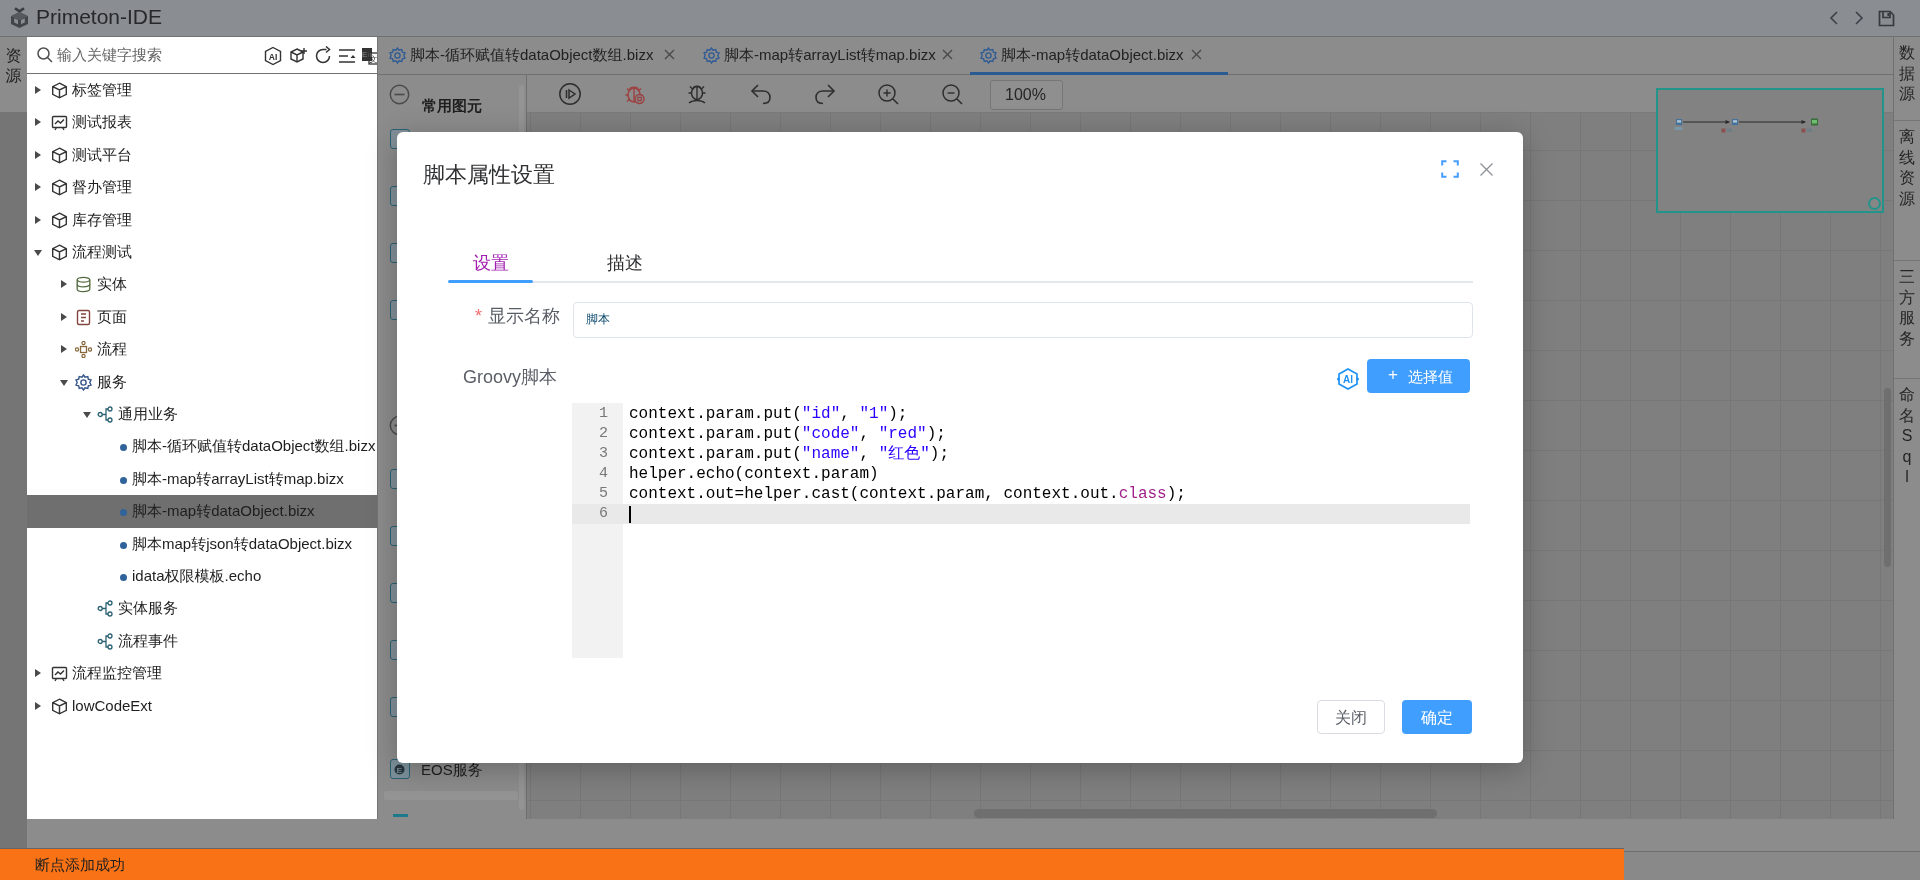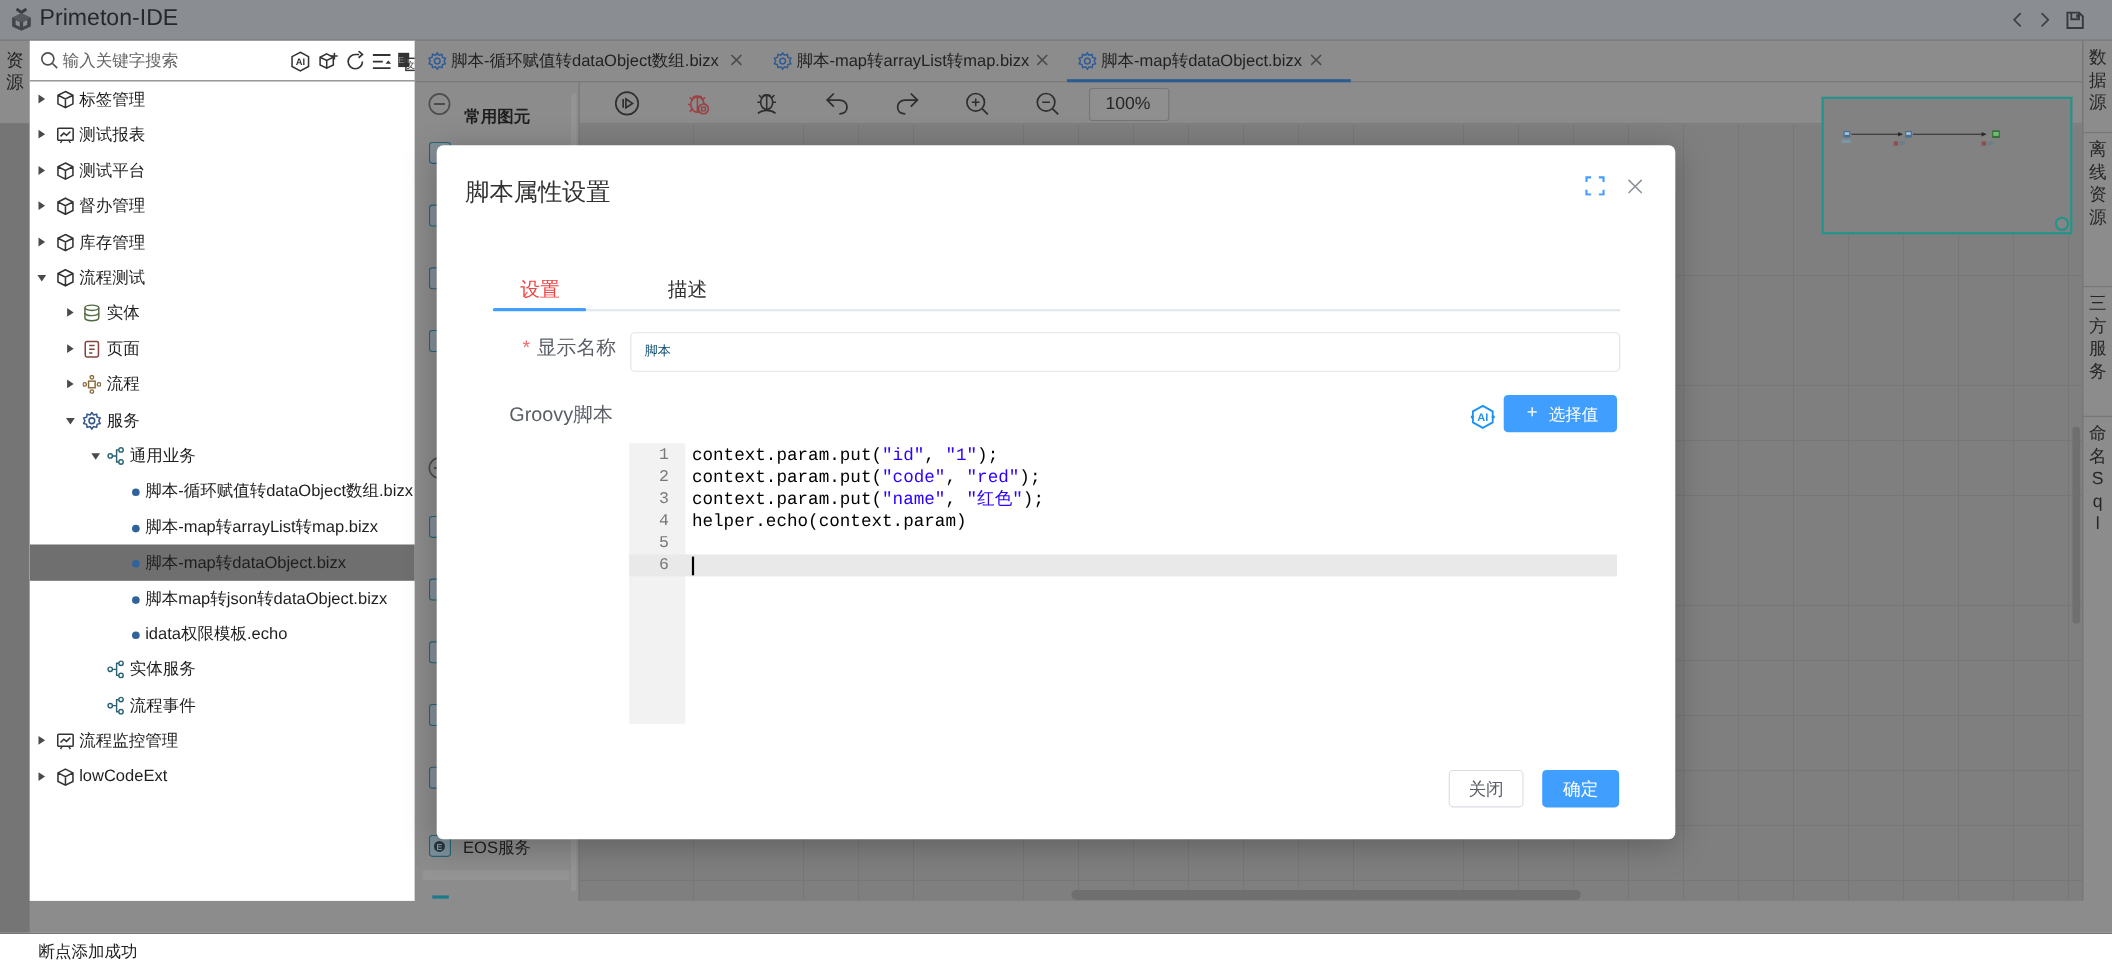--- a/index.html
+++ b/index.html
@@ -388,34 +388,34 @@
       <ellipse cx="8" cy="10" rx="4.5" ry="5.5" stroke="#2e2e2e" stroke-width="1.3" fill="none"></ellipse>
       <path d="M5 5.5 C5 3.5 11 3.5 11 5.5 M1.5 10 H3.5 M12.5 10 H14.5 M2.5 5 L5 7 M13.5 5 L11 7 M2.5 15 L5 13 M8 4.5 V15.5" stroke="#2e2e2e" stroke-width="1.2" fill="none"></path>
       <path d="M13 12 H19 M13 15 H19 M13 9 H19" stroke="#2e2e2e" stroke-width="1.3"></path>
     </svg>
   <div class="ab" style="left:43px;top:5px;font-size:15px;color:#222;">调试信息</div>
   <svg class="ab" style="left:128px;top:6px" width="18" height="17" viewBox="0 0 18 17">
       <path d="M1 2.5 H3 M6 2.5 H17 M1 8.5 H3 M6 8.5 H17 M1 14.5 H3 M6 14.5 H17" stroke="#2e2e2e" stroke-width="1.8"></path>
     </svg>
   <div class="ab" style="left:152px;top:5px;font-size:15px;color:#222;">问题</div>
 </div>
-<div class="ab" id="statusbar" style="left:0;top:848px;width:1920px;height:32px;background:#ffffff;border-top:1px solid #666;">
+<div class="ab" id="statusbar" style="left:0;top:848px;width:1624px;height:32px;background:#f97316;border-top:1px solid #666;">
   <div class="ab" style="left:35px;top:7px;font-size:15px;color:#1f1f1f;">断点添加成功</div>
 </div>
 
 <div class="ab" id="modal" style="left:397px;top:132px;width:1126px;height:631px;background:#fff;border-radius:6px;box-shadow:0 6px 30px rgba(0,0,0,.25);">
   <div class="ab" style="left:26px;top:28px;font-size:22px;color:#303133;">脚本属性设置</div>
   <svg class="ab" style="left:1044px;top:28px" width="18" height="18" viewBox="0 0 18 18">
     <path d="M1.2 5.5 V1.2 H5.5 M12.5 1.2 H16.8 V5.5 M16.8 12.5 V16.8 H12.5 M5.5 16.8 H1.2 V12.5" stroke="#459dff" stroke-width="2" fill="none"></path>
   </svg>
   <svg class="ab" style="left:1082px;top:30px" width="15" height="15" viewBox="0 0 15 15">
       <path d="M1.5 1.5 L13.5 13.5 M13.5 1.5 L1.5 13.5" stroke="#8f9399" stroke-width="1.4"></path>
     </svg>
 
-  <div class="ab" style="left:76px;top:119px;font-size:18px;color:#ef4444;">设置</div>
+  <div class="ab" style="left:76px;top:119px;font-size:18px;color:#a21caf;">设置</div>
   <div class="ab" style="left:210px;top:119px;font-size:18px;color:#303133;">描述</div>
   <div class="ab" style="left:51px;top:148px;width:85px;height:3px;background:#409eff;border-radius:2px;"></div>
   <div class="ab" style="left:136px;top:149px;width:940px;height:2px;background:#e4e7ed;"></div>
 
   <div class="ab" style="left:78px;top:174px;font-size:18px;color:#f56c6c;">*</div>
   <div class="ab" style="left:91px;top:172px;font-size:18px;color:#5a5e66;">显示名称</div>
   <div class="ab" style="left:176px;top:170px;width:900px;height:36px;border:1px solid #dfe3ea;border-radius:4px;"></div>
   <div class="ab" style="left:189px;top:179px;font-size:12px;color:#0c4a6e;">脚本</div>
 
   <div class="ab" style="left:66px;top:233px;font-size:18px;color:#5a5e66;">Groovy脚本</div>
@@ -439,19 +439,20 @@
   <div class="ln" style="top:272px">1</div>
   <div class="ln" style="top:292px">2</div>
   <div class="ln" style="top:312px">3</div>
   <div class="ln" style="top:332px">4</div>
   <div class="ln" style="top:352px">5</div>
   <div class="ln" style="top:372px">6</div>
   <div class="cl" style="top:272px">context.param.put(<span class="s">"id"</span>, <span class="s">"1"</span>);</div>
   <div class="cl" style="top:292px">context.param.put(<span class="s">"code"</span>, <span class="s">"red"</span>);</div>
   <div class="cl" style="top:312px">context.param.put(<span class="s">"name"</span>, <span class="s">"红色"</span>);</div>
   <div class="cl" style="top:332px">helper.echo(context.param)</div>
+  <div class="cl" style="top:352px">context.out=helper.cast(context.param, context.out.<span class="k">class</span>);</div>
   <div class="ab" style="left:232px;top:374px;width:2px;height:17px;background:#000;"></div>
 
   <div class="ab" style="left:920px;top:568px;width:68px;height:34px;border:1px solid #d9dce3;border-radius:4px;"></div>
   <div class="ab" style="left:938px;top:576px;font-size:16px;color:#5a5e66;">关闭</div>
   <div class="ab" style="left:1005px;top:568px;width:70px;height:34px;background:#409eff;border-radius:4px;"></div>
   <div class="ab" style="left:1024px;top:576px;font-size:16px;color:#fff;">确定</div>
 </div>
 
 </body></html>

